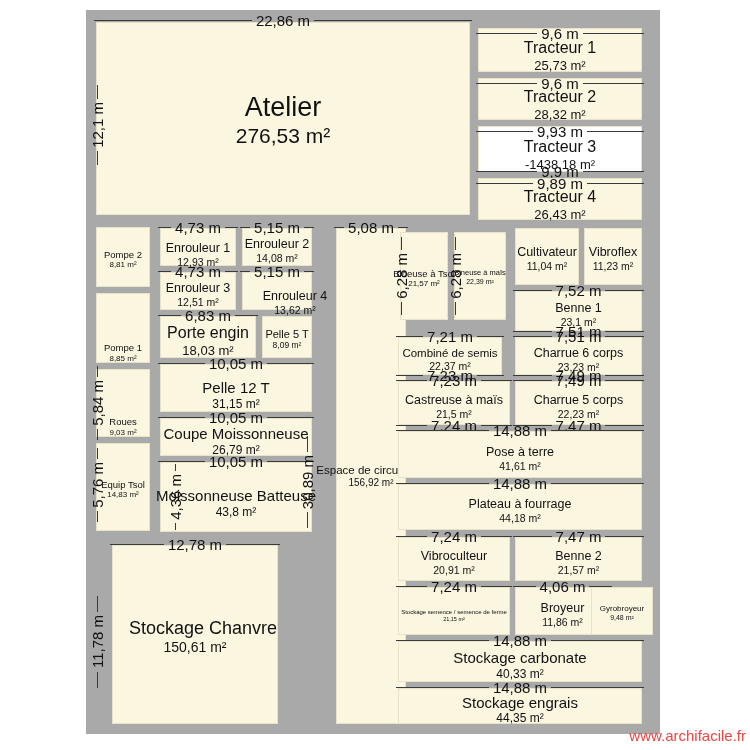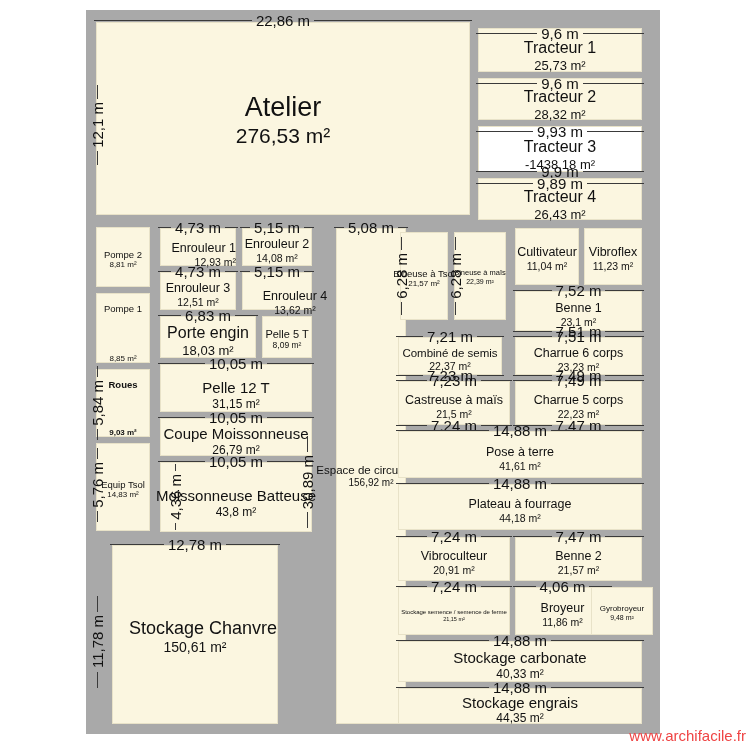--- a/index.html
+++ b/index.html
@@ -109,45 +109,45 @@
       </div>
   </div>
 
   <div class="room fz-xs" style="left:96px;top:227px;width:54px;height:60px;">
     <div class="rc">
         <div class="rname">Pompe 2</div>
       <div class="rarea">8,81 m²</div>
       </div>
   </div>
   <div class="room fz-xs" style="left:96px;top:293px;width:54px;height:70px;">
-    <div class="rc" style="justify-content:space-between;padding-top:6px;">
+    <div class="rc" style="justify-content:flex-end;padding-top:6px;">
         <div class="rname">Pompe 1</div>
       <div class="rarea">8,85 m²</div>
       </div>
   </div>
   <div class="room fz-xs" style="left:96px;top:369px;width:54px;height:68px;">
-    <div class="rc" style="justify-content:space-between;padding-top:6px;font-weight:bold;">
+    <div class="rc" style="justify-content:flex-end;padding-top:6px;">
         <div class="rname">Roues</div>
       <div class="rarea">9,03 m²</div>
       </div>
   </div>
   <div class="room fz-xs" style="left:96px;top:443px;width:54px;height:88px;">
     <div class="rc">
         <div class="rname">Equip Tsol</div>
       <div class="rarea">14,83 m²</div>
       </div>
   </div>
 
   <div class="room fz-std" style="left:160px;top:228px;width:76px;height:38px;">
     <div class="dim dim-top">
         <i></i>
         <span>4,73 m</span>
         <i></i>
       </div>
-    <div class="rc pad" style="top:16px;align-items:flex-end;">
+    <div class="rc pad" style="top:16px;">
         <div class="rname">Enrouleur 1</div>
       <div class="rarea">12,93 m²</div>
       </div>
   </div>
   <div class="room fz-std" style="left:242px;top:228px;width:70px;height:38px;">
     <div class="dim dim-top">
         <i></i>
         <span>5,15 m</span>
         <i></i>
       </div>

